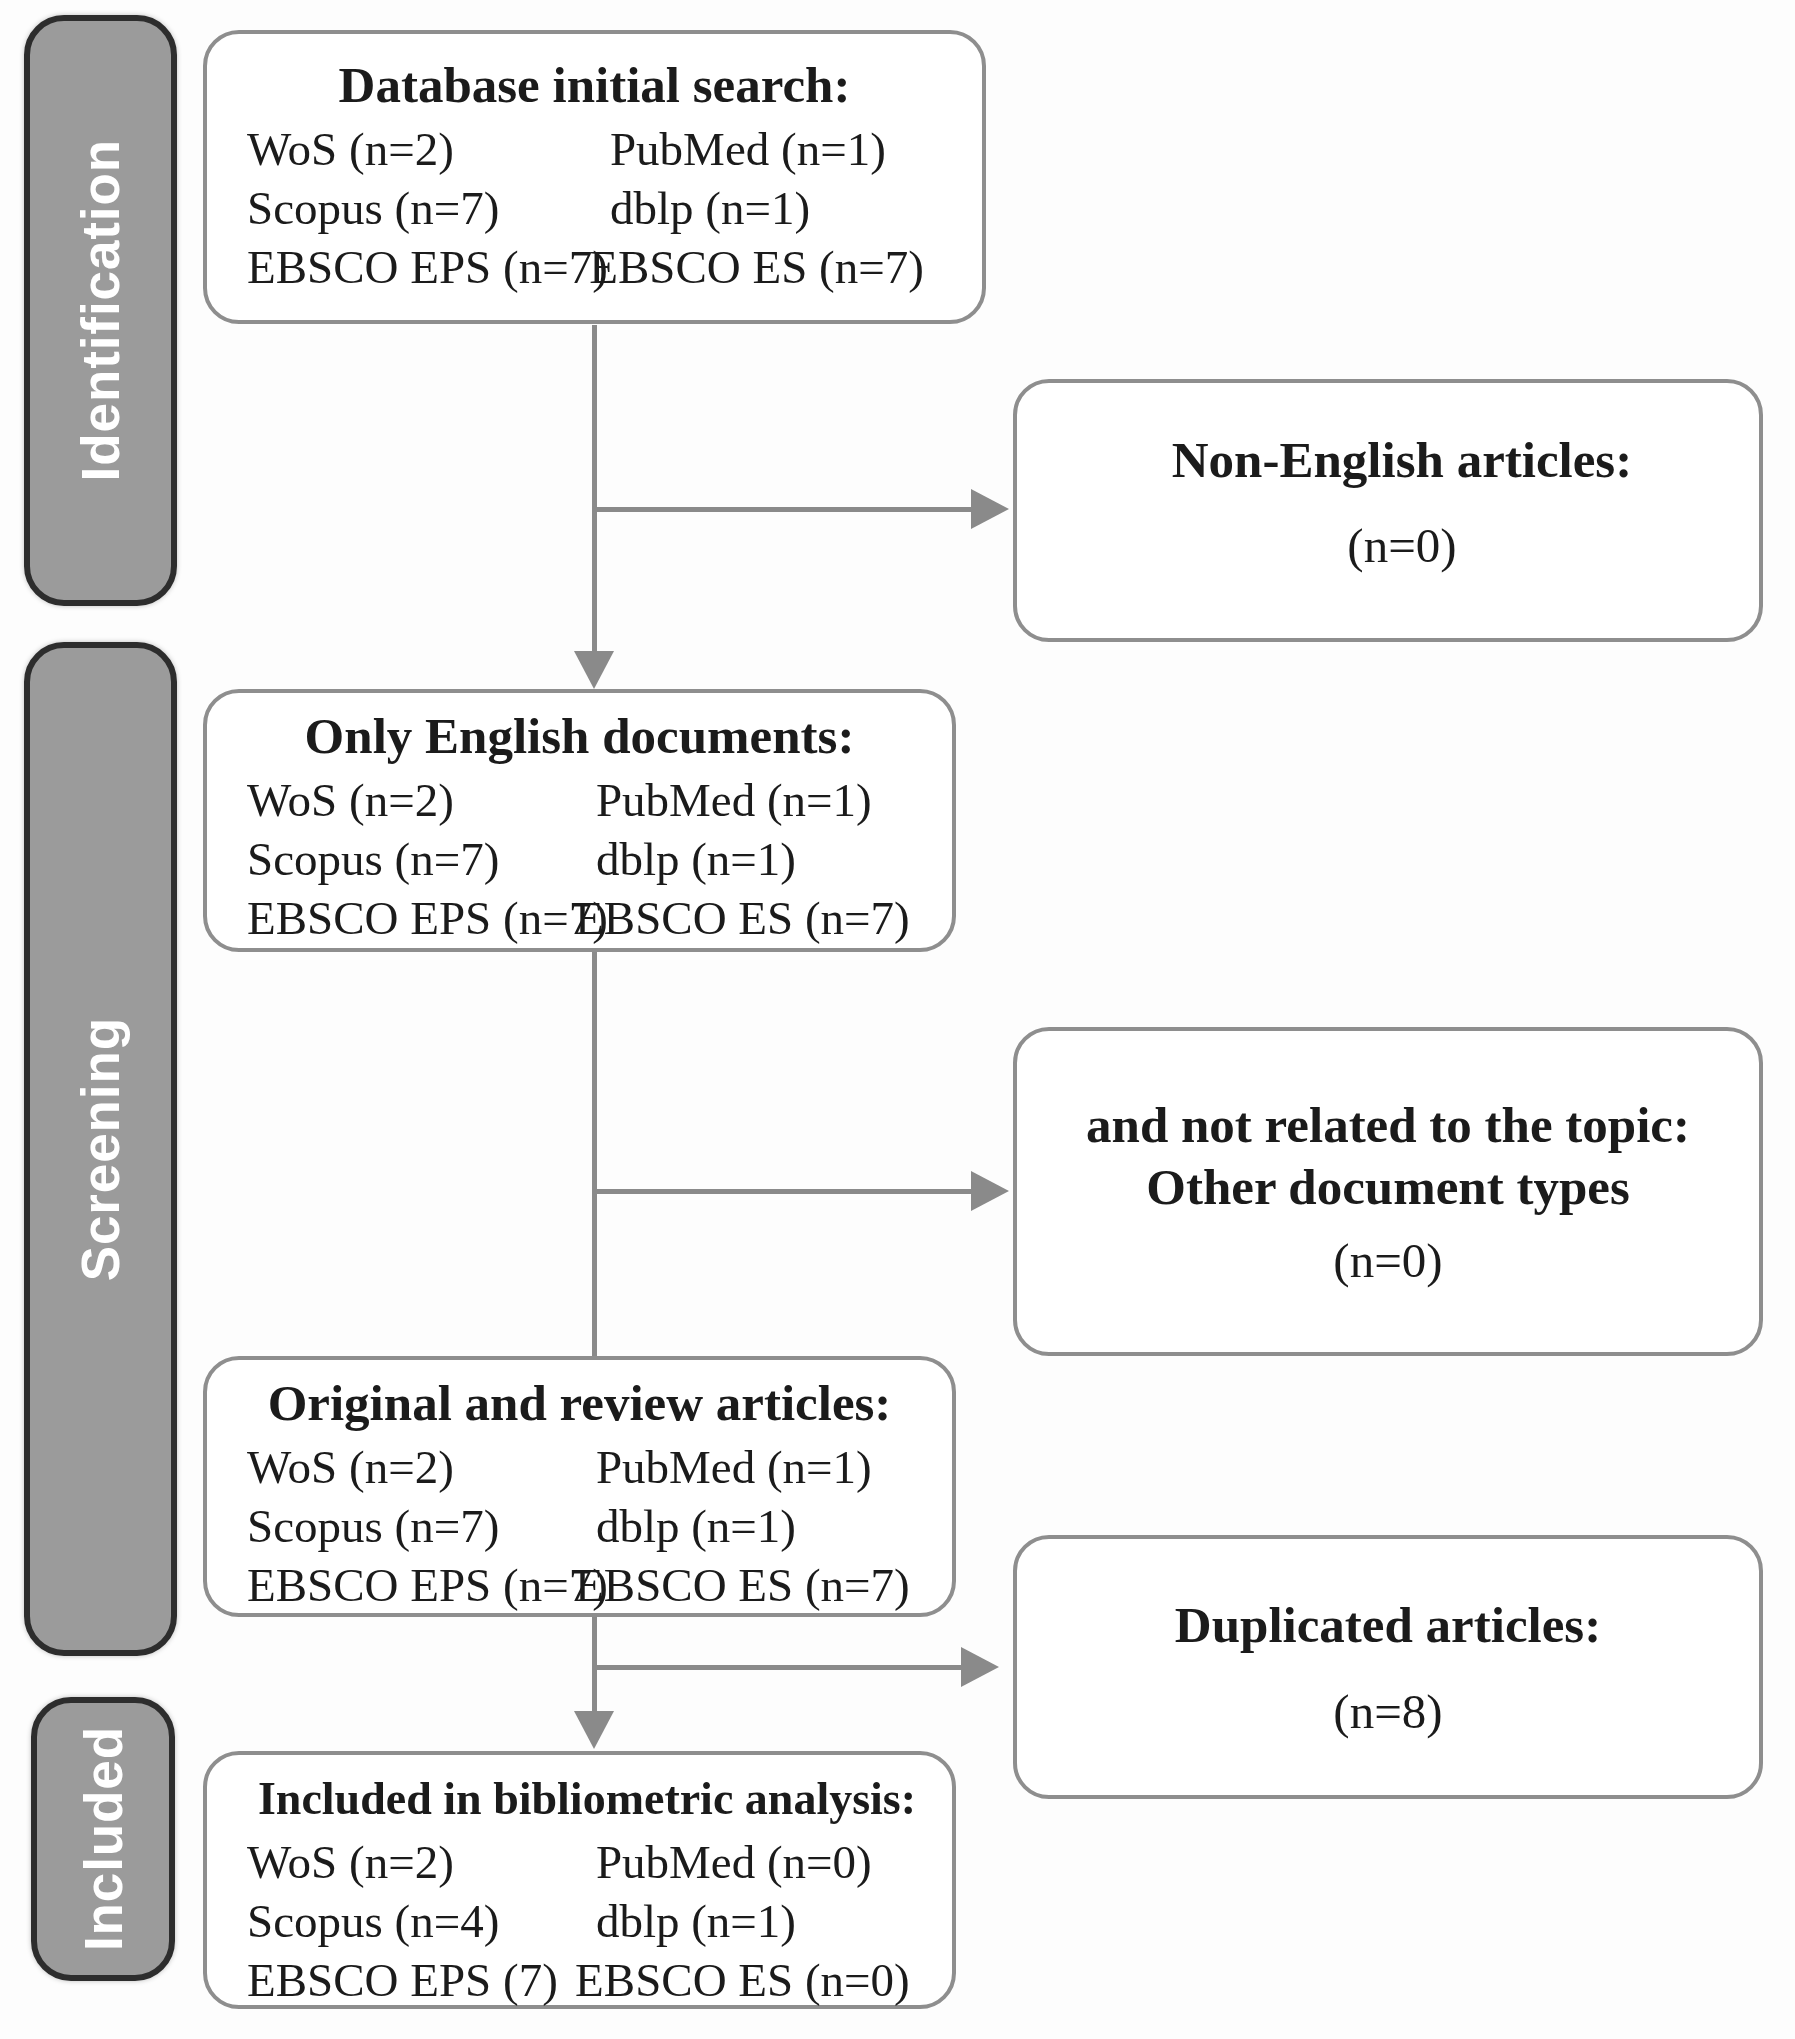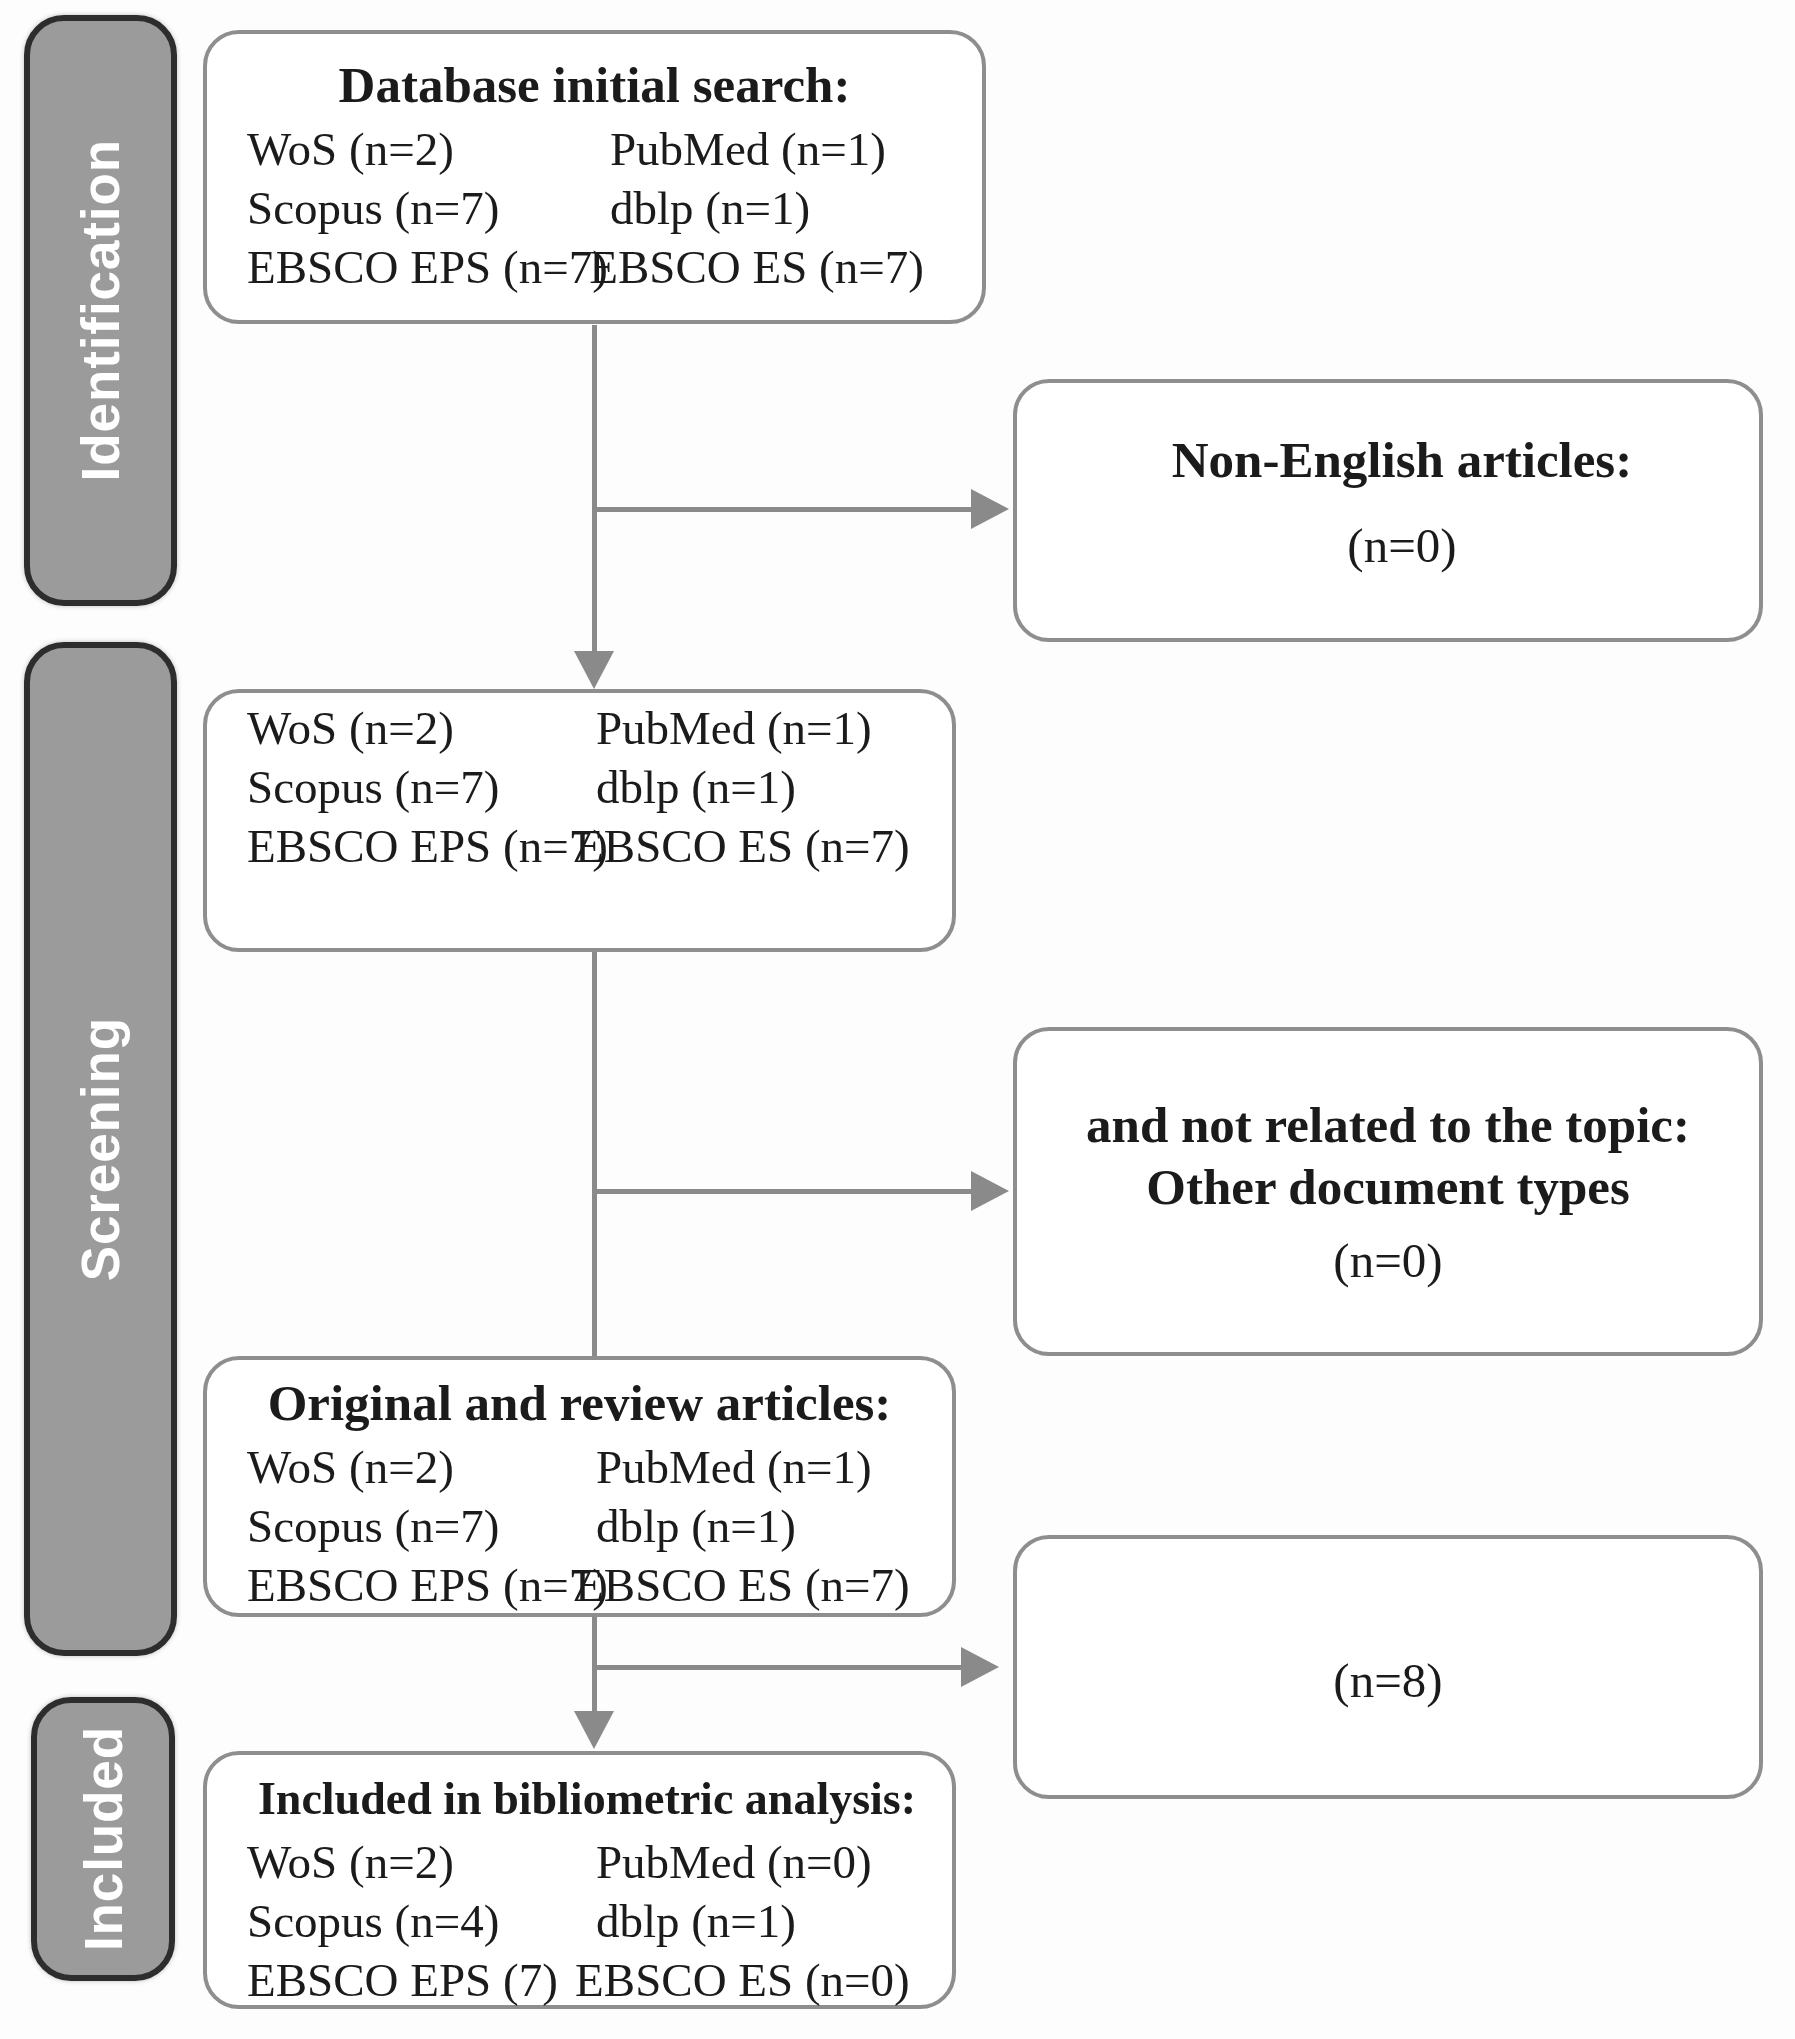--- a/index.html
+++ b/index.html
@@ -82,20 +82,21 @@
       <div class="cell">WoS (n=2)</div>
       <div class="cell rc">PubMed (n=1)</div>
       <div class="cell">Scopus (n=7)</div>
       <div class="cell rc">dblp (n=1)</div>
       <div class="cell">EBSCO EPS (n=7)</div>
       <div class="cell rc rc-wide">EBSCO ES (n=7)</div>
     </div>
   </div>
 
   <div class="fbox" style="left:203px; top:689px; width:753px; height:263px;">
+    <div class="title t-pad-md">Only English documents:</div>
     <div class="rows">
       <div class="cell">WoS (n=2)</div>
       <div class="cell rc">PubMed (n=1)</div>
       <div class="cell">Scopus (n=7)</div>
       <div class="cell rc">dblp (n=1)</div>
       <div class="cell">EBSCO EPS (n=7)</div>
       <div class="cell rc rc-wide">EBSCO ES (n=7)</div>
     </div>
   </div>
 
@@ -133,20 +134,21 @@
   <div class="ebox" style="left:1013px; top:1027px; width:750px; height:329px;">
     <div>
       <div class="eline">and not related to the topic:</div>
       <div class="eline">Other document types</div>
       <div class="count" style="margin-top:13.2px;">(n=0)</div>
     </div>
   </div>
 
   <div class="ebox" style="left:1013px; top:1535px; width:750px; height:264px;">
     <div>
+      <div class="eline">Duplicated articles:</div>
       <div class="count">(n=8)</div>
     </div>
   </div>
 
   <div class="vline" style="left:592px; top:325px; height:328px;"></div>
   <div class="ah-down" style="left:574px; top:651px;"></div>
 
   <div class="hline" style="left:594px; top:507px; width:379px;"></div>
   <div class="ah-right" style="left:971px; top:489px;"></div>
 

